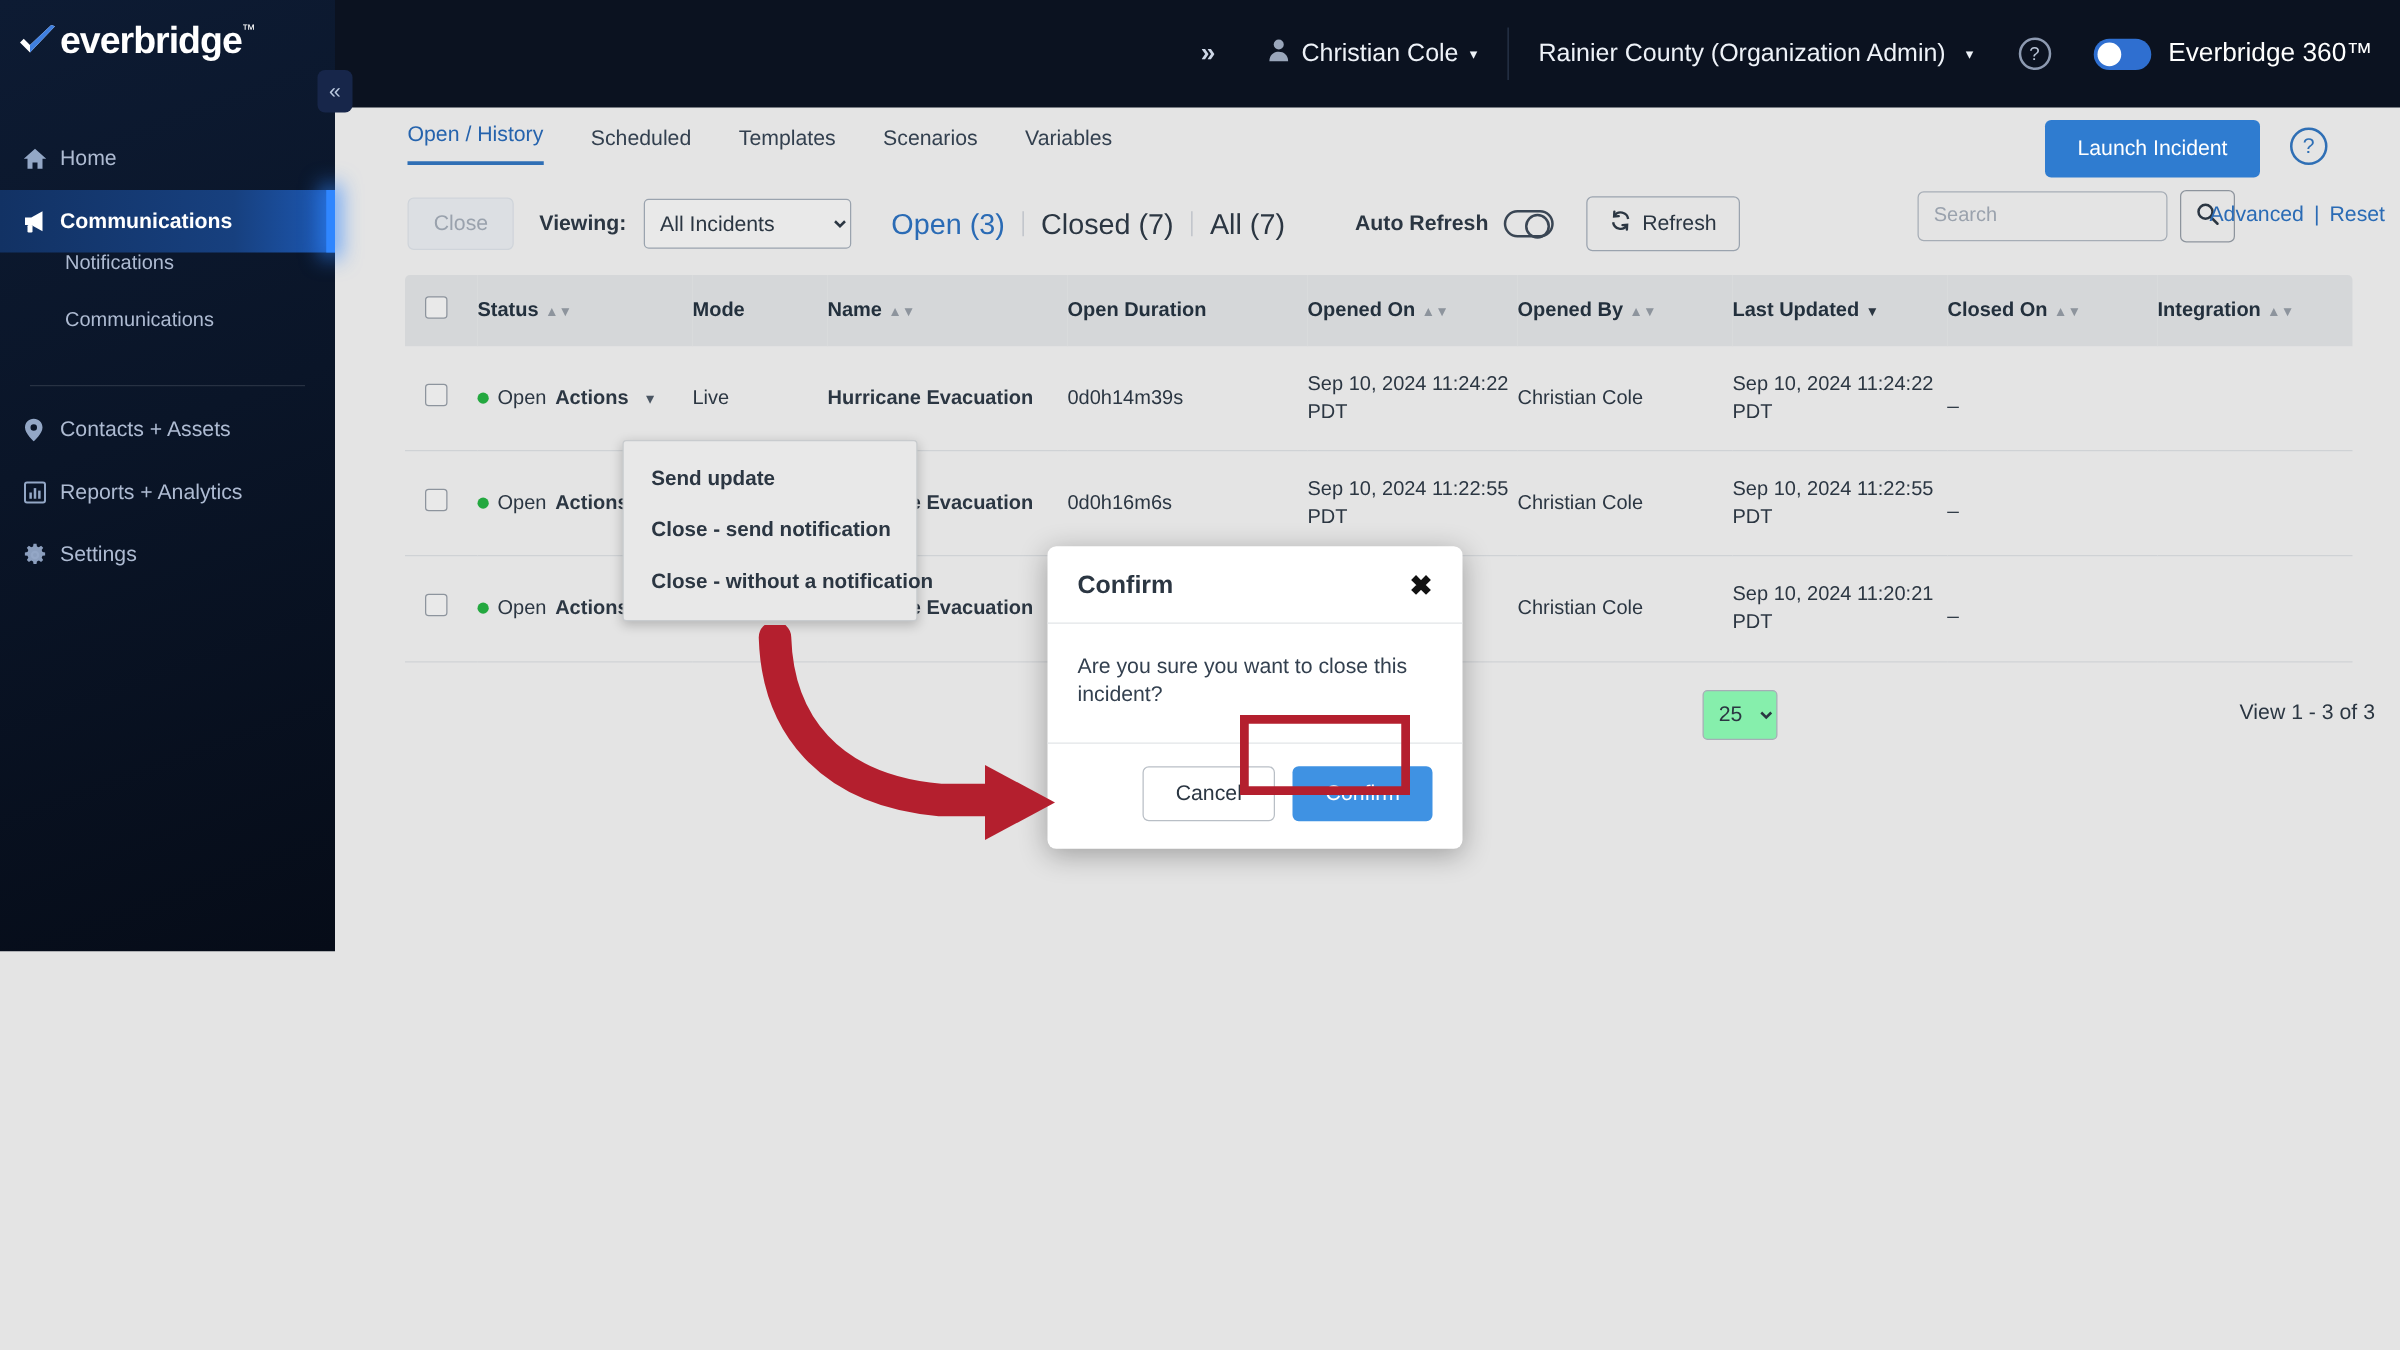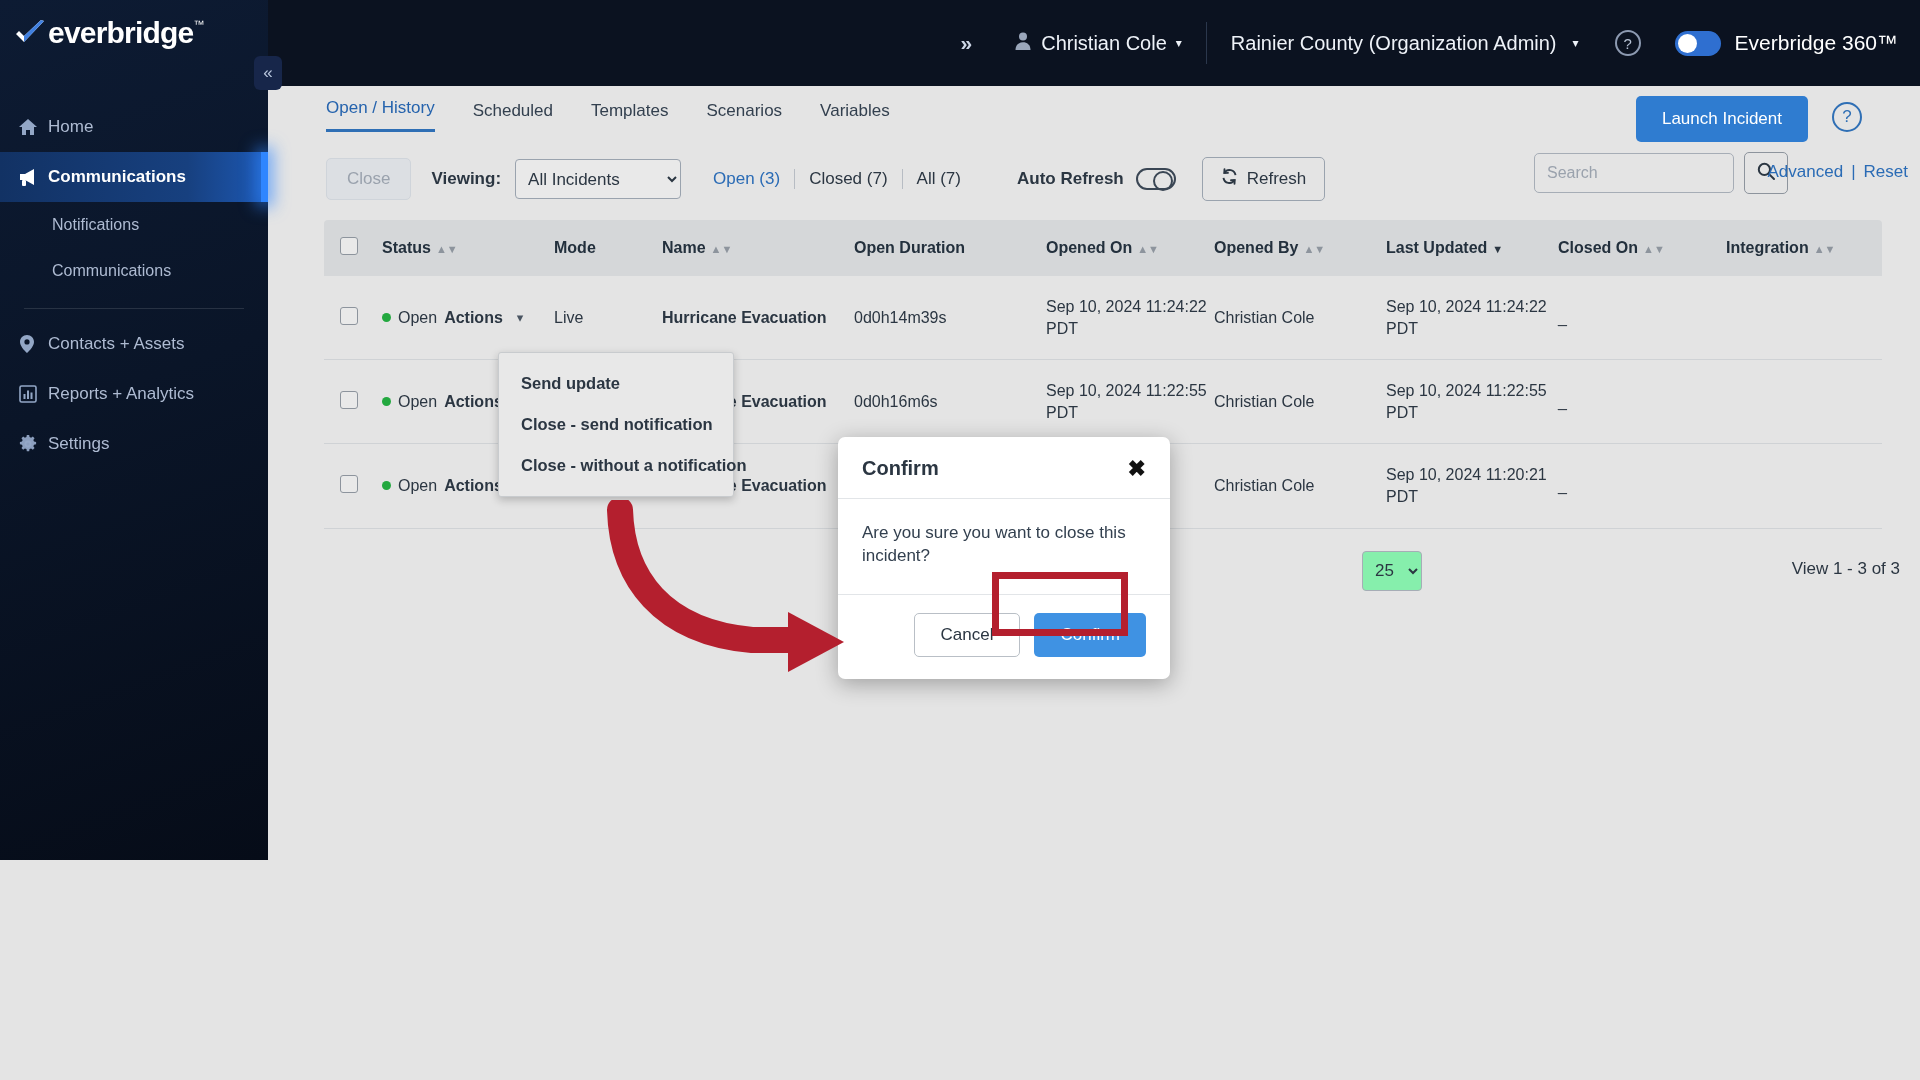--- a/index.html
+++ b/index.html
@@ -7,21 +7,21 @@
     width: 1920px; height: 1080px;
     font-family: "Liberation Sans", sans-serif;
     background: #e4e4e4;
     overflow: hidden;
   }
   #root { position: relative; width: 1920px; height: 1080px; }
 
   
   .sidebar {
     position: absolute; left: 0; top: 0;
-    width: 268px; height: 860px;
+    width: 268px; height: 761px;
     background: linear-gradient(160deg, #0d1b33 0%, #0a1528 45%, #060c18 100%);
     z-index: 30;
   }
   .sidebar-logo {
     height: 72px;
     display: flex; align-items: center;
     padding-left: 14px;
   }
   .logo-wrap { display: flex; align-items: flex-start; }
   .logo-mark { margin-right: 2px; margin-top: 2px; }
@@ -48,21 +48,21 @@
     color: #ffffff; font-weight: 700;
   }
   .nav-item.active .ic { color: #ffffff; }
   .nav-item.active::after {
     content: ""; position: absolute; right: 0; top: 0;
     width: 7px; height: 100%;
     background: #2f86ff;
     box-shadow: 0 0 16px 5px rgba(47,134,255,0.65);
   }
   .sub-item {
-    display: flex; align-items: center;
+    display: flex; 
     height: 46px; padding-left: 52px;
     color: #aebbd2; font-size: 16px; cursor: pointer;
     position: relative;
   }
   .sub-item.current { color: #ffffff; font-weight: 700; }
   .sub-item.current::before {
     content: ""; position: absolute; left: 36px; top: 14px;
     width: 3px; height: 18px; background: #5b8ede;
   }
   .nav-divider {
@@ -172,21 +172,21 @@
     font-size: 17px; font-weight: 700; color: #2b3642;
   }
   .sel {
     width: 166px; height: 40px;
     background: #e9e9e9; border: 1px solid #9aa3ae; border-radius: 4px;
     font-size: 17px; color: #2b3642; padding: 0 8px;
     font-family: "Liberation Sans", sans-serif;
     cursor: pointer;
   }
   .pill-links { display: flex; align-items: center; margin-left: 18px; gap: 0; }
-  .plink { font-size: 17px; color: #2b3642; cursor: pointer; padding: 0 14px; }
+  .plink { font-size: 23px; color: #2b3642; cursor: pointer; padding: 0 14px; }
   .plink.on { color: #2a6bb5; }
   .pdiv { width: 1px; height: 20px; background: #b7bcc3; }
   .autorefresh {
     margin-left: 42px; display: flex; align-items: center; gap: 12px;
   }
   .ar-label { font-size: 17px; font-weight: 700; color: #2b3642; }
   .ar-toggle {
     width: 40px; height: 22px; border-radius: 11px;
     border: 2px solid #3a4654; position: relative; cursor: pointer;
   }

